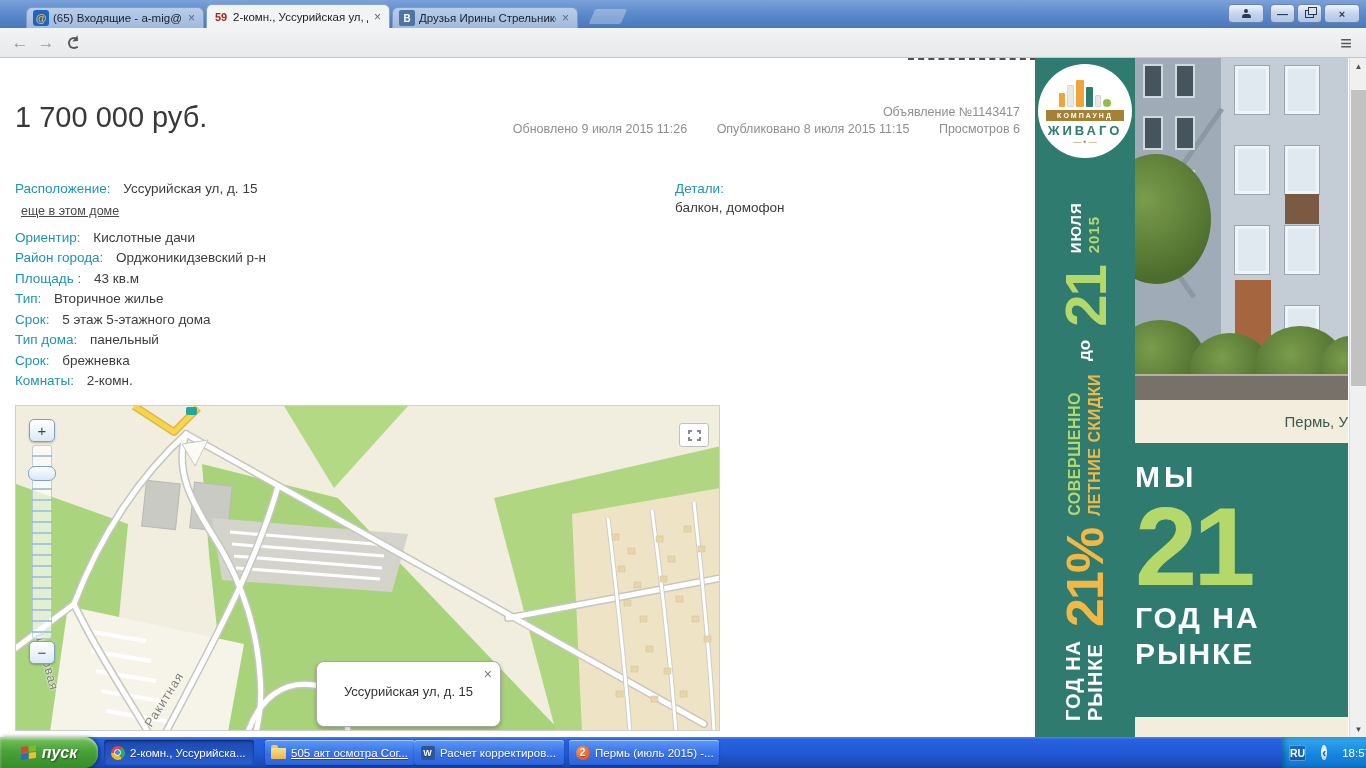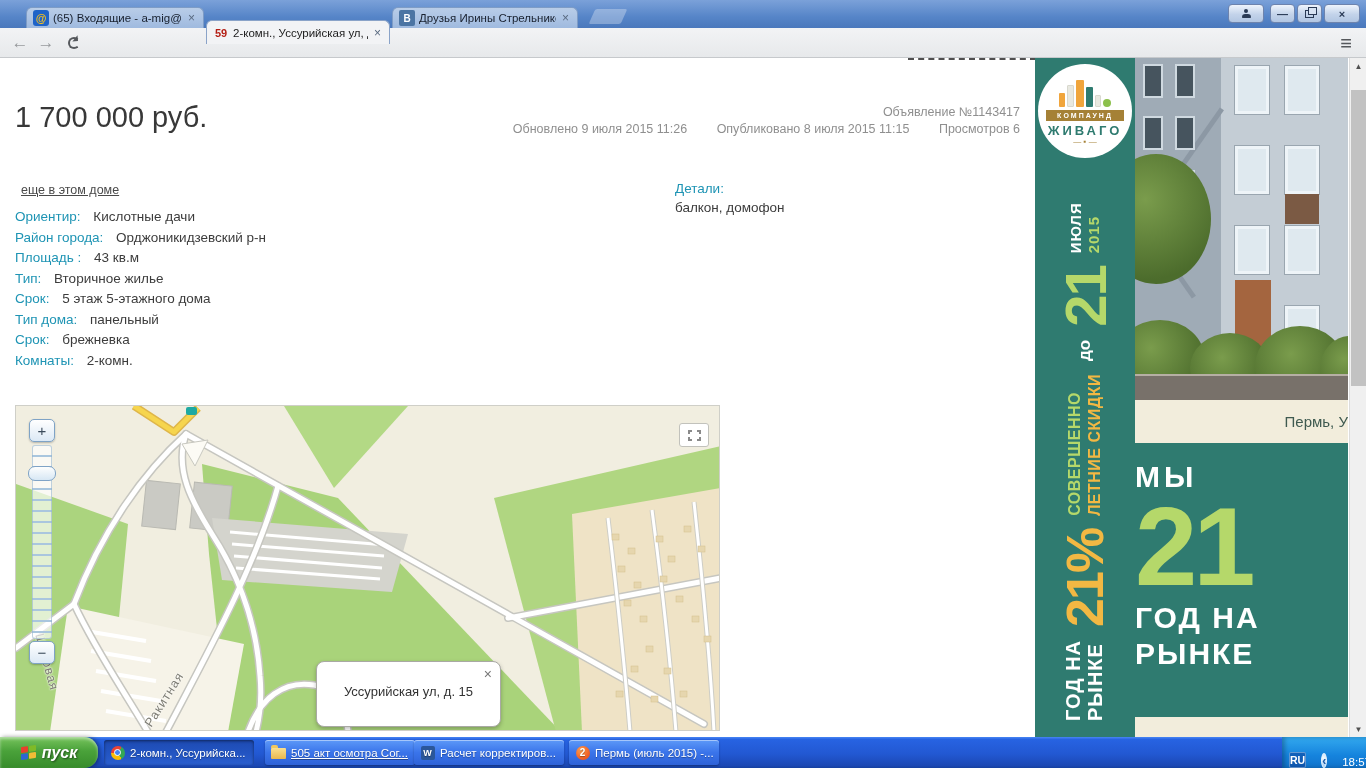--- a/index.html
+++ b/index.html
@@ -5,21 +5,21 @@
   * { margin:0; padding:0; box-sizing:border-box; }
   html,body { width:1366px; height:768px; overflow:hidden; }
   body { font-family:"Liberation Sans", sans-serif; background:#fff; position:relative; }
 
   
   .titlebar { position:absolute; left:0; top:0; width:1366px; height:28px;
     background:linear-gradient(#7ba1d9,#5685c8 60%,#4a78bc); }
   .tab { position:absolute; top:7px; height:21px; border-radius:6px 6px 0 0;
     background:linear-gradient(#b9cde8,#9fbadf); border:1px solid #7e9cc6; border-bottom:none;
     display:flex; align-items:center; padding:0 6px; font-size:11.5px; color:#18202e; }
-  .tab.active { top:20px; height:24px; background:#f2f3f5; border-color:#8aa3c8; z-index:3; color:#1c1c1c; }
+  .tab.active { top:4px; height:24px; background:#f2f3f5; border-color:#8aa3c8; z-index:3; color:#1c1c1c; }
   .tab-title { flex:1; white-space:nowrap; overflow:hidden; margin:0 4px; }
   .tab-close { color:#5a6a80; font-size:12px; line-height:12px; padding:0 2px; cursor:default; }
   .favicon { width:16px; height:16px; flex:0 0 16px; border-radius:3px; font-weight:bold;
     display:flex; align-items:center; justify-content:center; }
   .fav-mail { background:#1e63c8; color:#f6c01e; font-size:11px; }
   .fav-59  { background:transparent; color:#b41e14; font-size:11px; }
   .fav-vk  { background:#4c75a3; color:#fff; font-size:10px; border-radius:2px; }
   .newtab { position:absolute; left:592px; top:9px; width:32px; height:15px;
     background:rgba(255,255,255,.30); border-radius:2px; transform:skewX(-24deg); }
   .winbtn { position:absolute; top:4px; height:19px; border:1px solid #6d83ad; border-radius:4px;
@@ -148,21 +148,21 @@
   .ticon { width:15px; height:15px; flex:0 0 15px; display:flex; align-items:center; justify-content:center; }
   .icon-chrome { width:14px; height:14px; border-radius:50%;
     background:conic-gradient(from 150deg, #fbbc05 0 120deg, #ea4335 0 240deg, #34a853 0 360deg); position:relative; }
   .icon-chrome::after { content:""; position:absolute; left:3.5px; top:3.5px; width:7px; height:7px; border-radius:50%; background:#4285f4; border:1.5px solid #fff; box-sizing:border-box; }
   .icon-folder { width:15px; height:11px; background:linear-gradient(#fadf8e,#e9b84e); border-radius:1px; position:relative; margin-top:2px; }
   .icon-folder::before { content:""; position:absolute; left:0; top:-3px; width:7px; height:3px; background:#f0c860; border-radius:2px 2px 0 0; }
   .icon-word { width:14px; height:14px; background:#2b579a; border-radius:2px; color:#fff; font-size:9px; font-weight:bold; display:flex; align-items:center; justify-content:center; }
   .icon-2gis { width:14px; height:14px; border-radius:50%; background:radial-gradient(circle at 35% 30%, #ff9d4d, #ef5a22 70%); color:#fff; font-size:10px; font-weight:bold; display:flex; align-items:center; justify-content:center; }
   .tray { position:absolute; right:0; top:0; width:84px; height:31px;
     background:linear-gradient(#33a9ef,#1583dd 60%,#1174cc); box-shadow:inset 3px 0 4px rgba(0,0,0,.25);
-    display:flex; align-items:flex-end; gap:15px; padding-left:7px; color:#fff; }
+    display:flex; align-items:center; gap:15px; padding-left:7px; color:#fff; }
   .ru-badge { width:20px; height:16px; background:rgba(10,50,140,.45); border:1px solid rgba(255,255,255,.35); border-radius:2px;
     font-size:10.5px; font-weight:bold; display:flex; align-items:center; justify-content:center; }
   .chev { width:15px; height:15px; border-radius:50%; background:radial-gradient(circle at 35% 30%, #f2faff, #9cc8f0);
     border:1px solid #e8f4ff; color:#1a5aa8; font-size:12px; font-weight:bold; display:flex; align-items:center; justify-content:center; line-height:0; }
   .clock { font-size:11.5px; }
 </style>
 </head>
 <body>
 
 <div class="titlebar">
@@ -218,20 +218,24 @@
   <div class="meta">
     <div>Объявление №1143417</div>
     <div>
       <span>Обновлено 9 июля 2015 11:26</span>
       <span>Опубликовано 8 июля 2015 11:15</span>
       <span>Просмотров 6</span>
     </div>
   </div>
 
   <div class="dcol" style="left:15px;width:325px;">
+    <div class="drow">
+      <span class="dlabel">Расположение:</span>
+      <span class="dval">Уссурийская ул, д. 15</span>
+    </div>
     <a class="more-link">еще в этом доме</a>
     <div class="drow">
       <span class="dlabel">Ориентир:</span>
       <span class="dval">Кислотные дачи</span>
     </div>
     <div class="drow">
       <span class="dlabel">Район города:</span>
       <span class="dval">Орджоникидзевский р-н</span>
     </div>
     <div class="drow">

